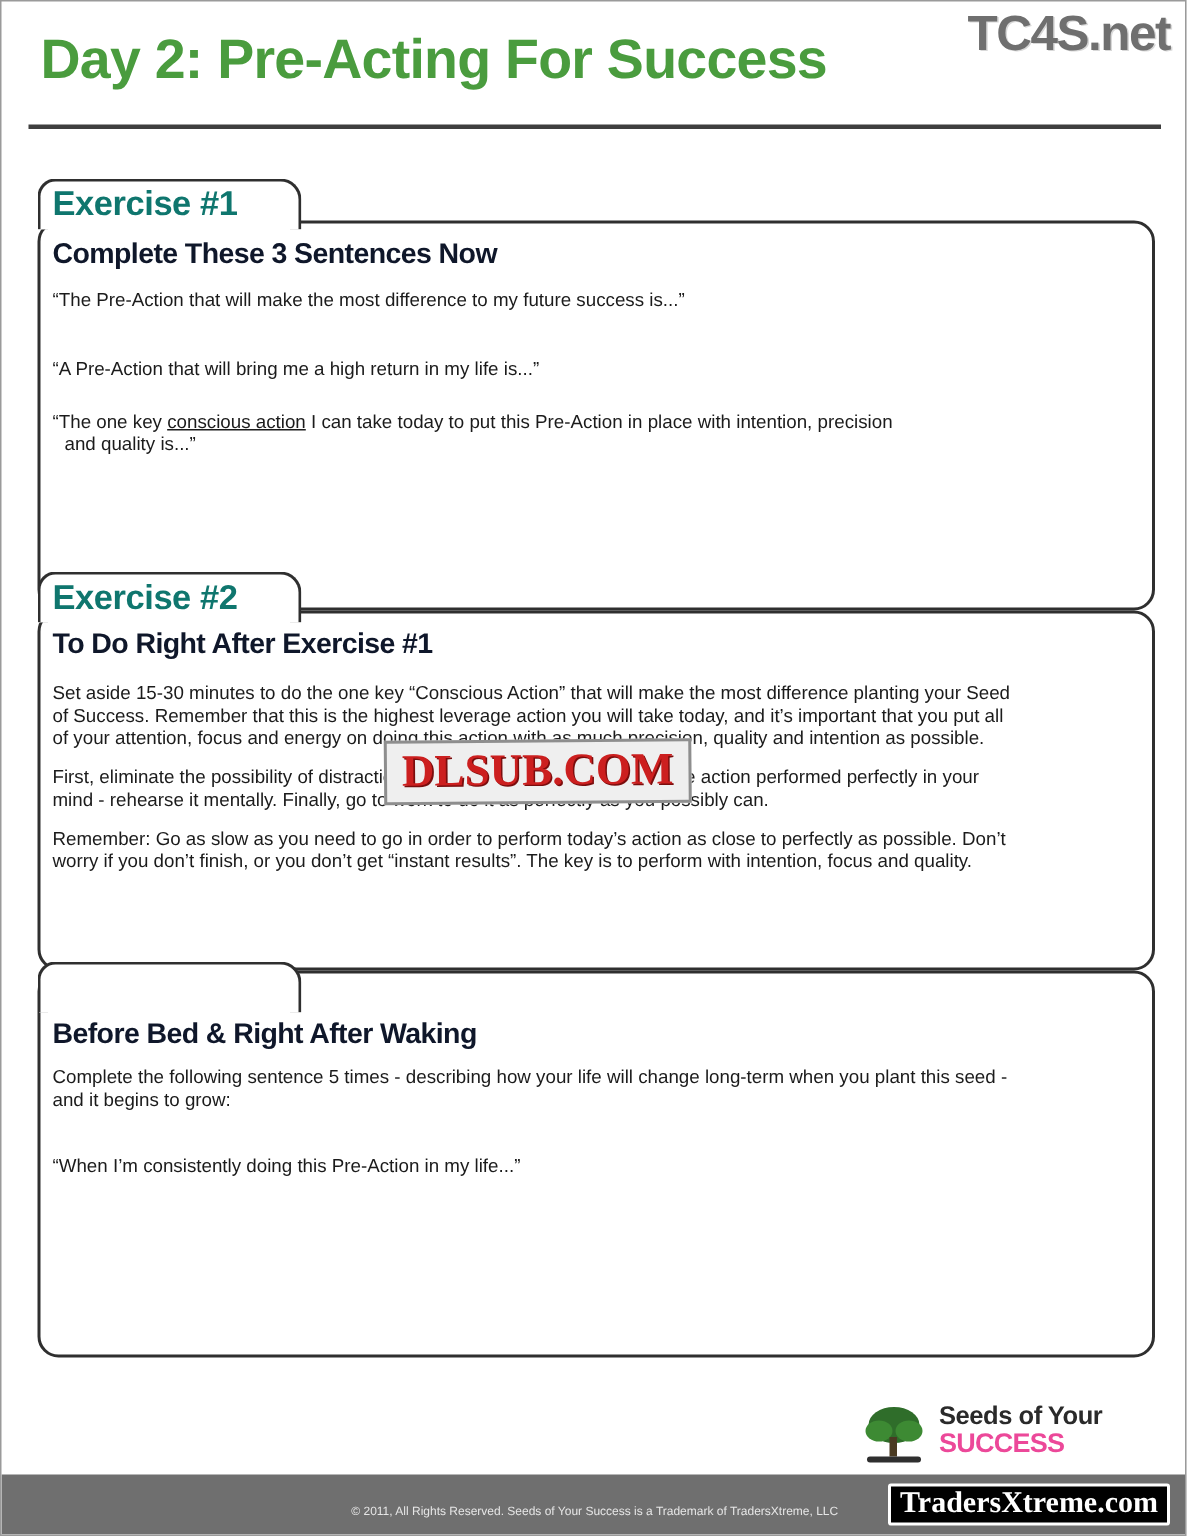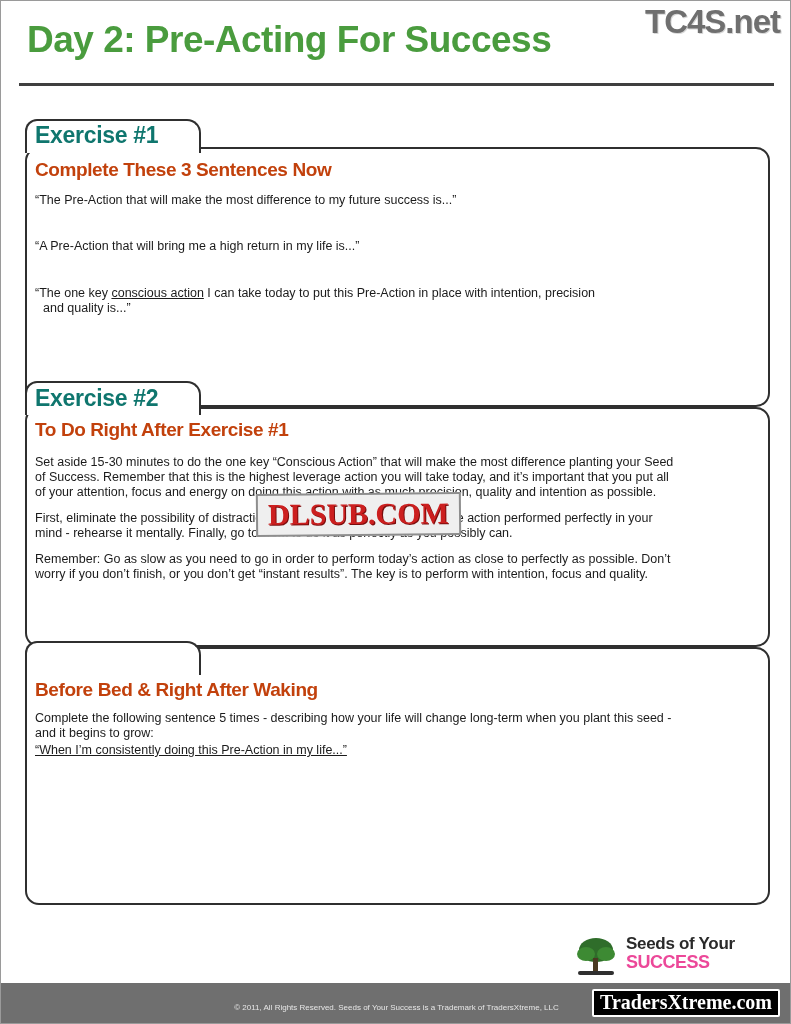--- a/index.html
+++ b/index.html
@@ -99,47 +99,47 @@
   }
   #tab1-label { top: 121px; }
   #tab2-label { top: 384px; }
   #tab3-label { top: 644px; }
 
   .subtitle {
     position: absolute;
     left: 34px;
     font-size: 19px;
     font-weight: bold;
-    color: #c2410c;
+    color: #0f172a;
     font-family: "Liberation Sans", sans-serif;
     letter-spacing: -0.4px;
   }
   #sub1 { top: 158px; }
   #sub2 { top: 418px; }
   #sub3 { top: 678px; }
 
   .body-text {
     position: absolute;
     font-size: 12.5px;
     line-height: 15px;
     color: #1b1b1b;
     font-family: "Liberation Sans", sans-serif;
     width: 660px;
   }
   .para { margin: 0 0 11px 0; }
 
   #c1-l1 { left: 34px; top: 192px; }
   #c1-l2 { left: 34px; top: 238px; }
-  #c1-l3 { left: 34px; top: 285px; width: 645px; }
+  #c1-l3 { left: 34px; top: 273px; width: 645px; }
   #c1-l3 .cont { display: block; padding-left: 8px; }
   .underline { text-decoration: underline; }
 
   #c2-body { left: 34px; top: 454px; width: 640px; }
   #c3-body { left: 34px; top: 710px; width: 650px; }
-  #c3-quote { left: 34px; top: 742px; text-decoration: underline; }
+  #c3-quote { left: 34px; top: 769px; }
 
   
   .watermark-dlsub {
     position: absolute;
     left: 255px;
     top: 492px;
     font-size: 30px;
     font-weight: bold;
     font-family: "Liberation Serif", serif;
     color: #cc1f1f;

